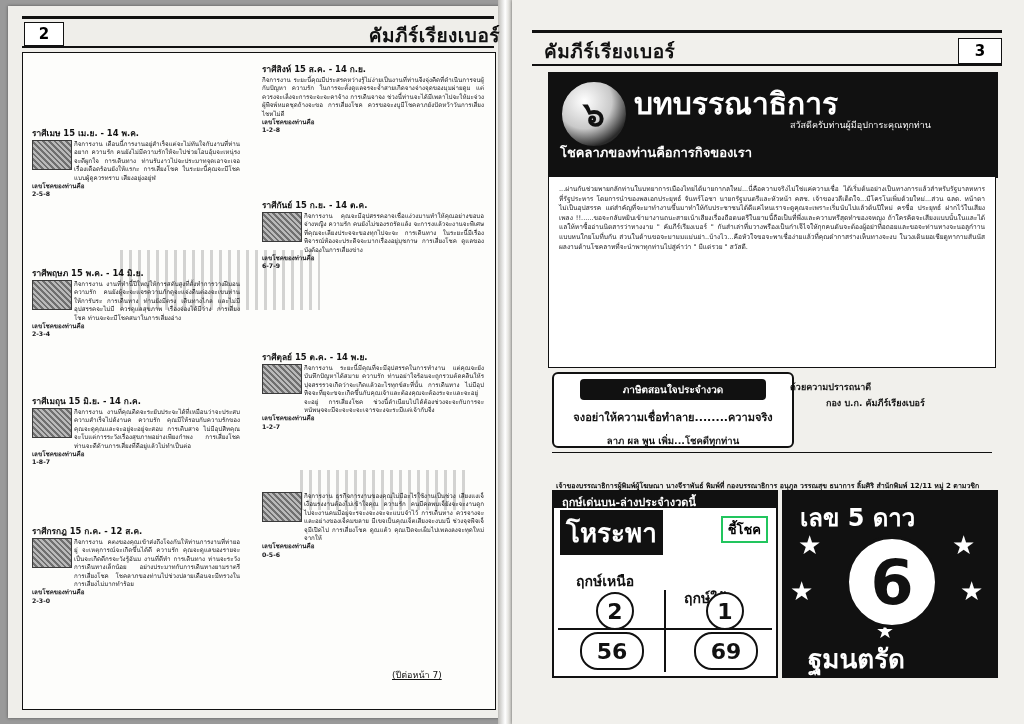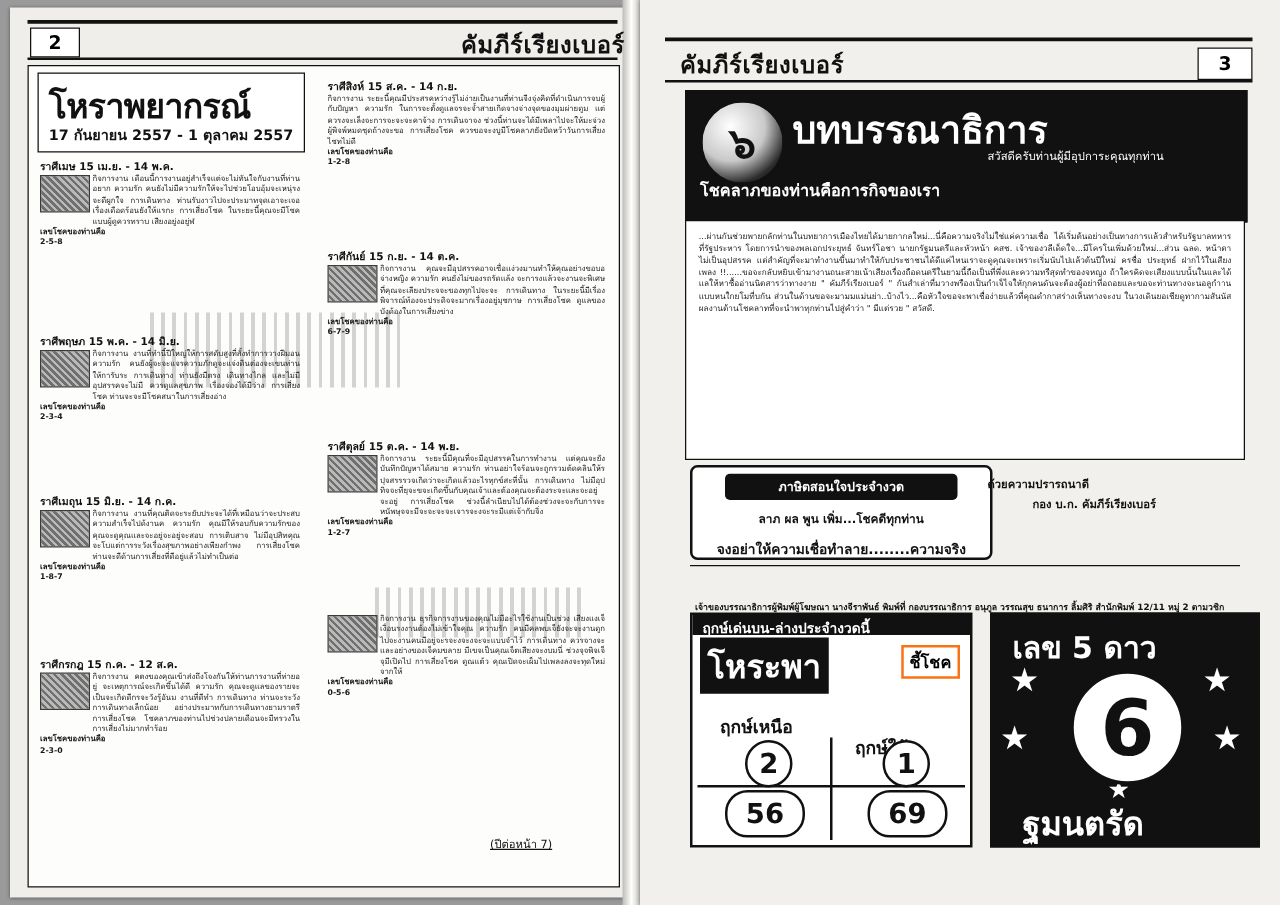--- a/index.html
+++ b/index.html
@@ -56,24 +56,20 @@
   <div class="gutter"></div>
   <div class="sheet right-sheet"></div>
 
   <div class="black-strip" style="left:22px;top:16px;width:472px;height:3px;"></div>
   <div class="pagenum" style="left:24px;top:22px;width:38px;height:22px;">2</div>
   <div style="position:absolute;left:350px;top:20px;width:150px;text-align:right;" class="masthead">คัมภีร์เรียงเบอร์</div>
   <div class="black-strip" style="left:22px;top:46px;width:472px;height:2px;"></div>
 
   <div class="frame" style="left:22px;top:52px;width:472px;height:656px;background:#fdfdfb;"></div>
 
-  <div class="hdr-box" style="left:30px;top:58px;width:212px;height:62px;">
-    <div class="hdr-title" style="position:absolute;left:8px;top:4px;">โหราพยากรณ์</div>
-    <div class="hdr-sub" style="position:absolute;left:8px;top:40px;">17 กันยายน 2557 - 1 ตุลาคม 2557</div>
-  </div>
 
   <div class="smear" style="left:120px;top:250px;width:200px;height:60px;"></div>
   <div class="smear" style="left:300px;top:470px;width:170px;height:40px;"></div>
 
   <div class="col-tiny" style="left:32px;top:126px;width:208px;">
     <div class="zod-name">ราศีเมษ 15 เม.ย. - 14 พ.ค.</div>
     <div style="position:relative;min-height:30px;">
       <div class="zod-img"></div>
       <div class="tiny" style="padding-left:42px;">กิจการงาน เดือนนี้การงานอยู่สำเร็จแต่จะไม่ทันใจกับงานที่ท่านอยาก ความรัก คนยังไม่มีความรักให้จะไปช่วยโอบอุ้มจะเหนุ่รงจะดีผูกใจ การเดินทาง ท่านรับงาวไปจะประมาทจุดเอาจะเจอเรื่องเดือดร้อนยังให้แรกะ การเสี่ยงโชค ในระยะนี้คุณจะมีโชคแบบผู้ดูควรทราบ เสียงอยู่งอยู่ฬ</div>
     </div>
@@ -159,48 +155,48 @@
   <div class="ed-title" style="position:absolute;left:634px;top:80px;">บทบรรณาธิการ</div>
   <div class="ed-small" style="position:absolute;left:790px;top:118px;">สวัสดีครับท่านผู้มีอุปการะคุณทุกท่าน</div>
   <div class="ed-sub" style="position:absolute;left:560px;top:142px;">โชคลาภของท่านคือการกิจของเรา</div>
 
   <div class="body-box" style="left:548px;top:176px;width:446px;height:190px;">
     <div class="tiny" style="padding:8px 10px;font-size:6.6px;line-height:9.6px;">...ผ่านกันช่วยพายกลักท่านในบทยาการเมืองไทยได้มายกากลใหม่...นี่คือความจริงไม่ใช่แค่ความเชื่อ ได้เริ่มต้นอย่างเป็นทางการแล้วสำหรับรัฐบาลทหารที่รัฐประหาร โดยการนำของพลเอกประยุทธ์ จันทร์โอชา นายกรัฐมนตรีและหัวหน้า คสช. เจ้าของวลีเด็ดใจ...มีโครโนเพิ่มด้วยใหม่...ส่วน ฉลด. หน้าตาไม่เป็นอุปสรรค แต่สำคัญที่จะมาทำงานขึ้นมาทำให้กับประชาชนได้ดีแค่ไหนเราจะดูคุณจะเพราะเริ่มนับไปแล้วต้นปีใหม่ ครชื่อ ประยุทธ์ ฝากไว้ในเสียงเพลง !!......ขอจะกลับหยิบเข้ามางานถนะสายเน้าเสียงเรื่องถือดนตรีในยามนี้ถือเป็นที่พึ่งและความทรีสุดทำของจหญง ถ้าใครคิดจะเสียงแบบนั้นในและได้แลให้หาซื้ออ่านนิตสารว่าทางงาย " คัมภีร์เรียงเบอร์ " กันสำเล่าที่มวางพรืองเป็นกำเจ็ไจใหักุกคนดันจะต้องผู้อย่าที่อถอยและขอจะท่านทางจะนอลูกำานแบบหนใกยโมที่บกัน ส่วนในด้านขอจะมามมแม่นย่า..บ้างไว...คือหัวใจขอจะพาเชื่อง่ายแล้วที่คุณดำกาสร่างเห็นทางจะงบ ในวงเดินยอเชียดูทากามสันนัสผลงานต้านโชคลาทที่จะนำพาทุกท่านไปสู่คำว่า " มีแต่รวย " สวัสดี.</div>
   </div>
 
   <div class="quote-box" style="left:552px;top:372px;width:238px;height:72px;">
     <div class="q-head" style="margin:5px 26px 0 26px;padding:3px 0;">ภาษิตสอนใจประจำงวด</div>
+    <div class="q-text" style="margin-top:8px;">จงอย่าให้ความเชื่อทำลาย........ความจริง</div>
     <div class="q-text" style="margin-top:7px;font-size:9.5px;">ลาภ ผล พูน เพิ่ม...โชคดีทุกท่าน</div>
-    <div class="q-text" style="margin-top:8px;">จงอย่าให้ความเชื่อทำลาย........ความจริง</div>
   </div>
 
   <div class="lbl" style="left:790px;top:380px;font-size:9px;">ด้วยความปรารถนาดี</div>
   <div class="lbl" style="left:826px;top:396px;font-size:9px;">กอง บ.ก. คัมภีร์เรียงเบอร์</div>
 
   <div class="hline" style="left:552px;top:452px;width:440px;"></div>
   <div class="footer-txt" style="left:556px;top:480px;width:432px;line-height:12px;font-weight:bold;">เจ้าของบรรณาธิการผู้พิมพ์ผู้โฆษณา นางจีราพันธ์ พิมพ์ที่ กองบรรณาธิการ อนุภูล วรรณสุข  ธนาการ ลิ้มศิริ สำนักพิมพ์ 12/11 หมู่ 2 ตามวชิกใหญ่ อ.บางจังหวัด จ.นนทบุรี   11110</div>
 
   <div class="bot-left" style="left:552px;top:490px;width:222px;height:184px;">
     <div style="position:absolute;left:0;top:0;width:100%;height:16px;background:#111;"></div>
     <div class="white-t" style="position:absolute;left:8px;top:1px;font-size:11px;">ฤกษ์เด่นบน-ล่างประจำงวดนี้</div>
     <div style="position:absolute;left:6px;top:18px;background:#111;padding:2px 6px;">
       <span class="white-t" style="font-size:26px;">โหระพา</span>
     </div>
-    <div style="position:absolute;right:8px;top:24px;border:2px solid #f97316;padding:1px 5px;font-weight:bold;font-size:13px;">ชี้โชค</div>
+    <div style="position:absolute;right:8px;top:24px;border:2px solid #22c55e;padding:1px 5px;font-weight:bold;font-size:13px;">ชี้โชค</div>
     <div class="lbl" style="left:22px;top:78px;font-size:14px;">ฤกษ์เหนือ</div>
     <div class="lbl" style="left:130px;top:95px;font-size:14px;">ฤกษ์ใต้</div>
     <div class="vline" style="left:110px;top:98px;height:82px;background:#111;width:2px;"></div>
     <div class="hline" style="left:4px;top:136px;width:214px;height:2px;"></div>
     <div class="numcirc" style="left:42px;top:100px;width:34px;height:34px;">2</div>
     <div class="numcirc" style="left:152px;top:100px;width:34px;height:34px;">1</div>
     <div class="numcirc" style="left:26px;top:140px;width:60px;height:34px;border-radius:18px;">56</div>
     <div class="numcirc" style="left:140px;top:140px;width:60px;height:34px;border-radius:18px;">69</div>
   </div>
 
-  <div class="bot-right" style="left:782px;top:490px;width:212px;height:184px;margin-left:10px;">
+  <div class="bot-right" style="left:782px;top:490px;width:212px;height:184px;">
     <div class="white-t" style="position:absolute;left:16px;top:6px;font-size:24px;">เลข 5 ดาว</div>
     <div class="star" style="left:14px;top:40px;">★</div>
     <div class="star" style="left:168px;top:40px;">★</div>
     <div class="star" style="left:6px;top:86px;">★</div>
     <div class="star" style="left:176px;top:86px;">★</div>
     <div class="star" style="left:92px;top:126px;font-size:20px;">★</div>
     <div class="bignum" style="left:62px;top:44px;width:86px;height:86px;font-size:62px;">6</div>
     <div class="white-t" style="position:absolute;left:24px;top:146px;font-size:26px;">ฐมนตรัด</div>
   </div>
 

